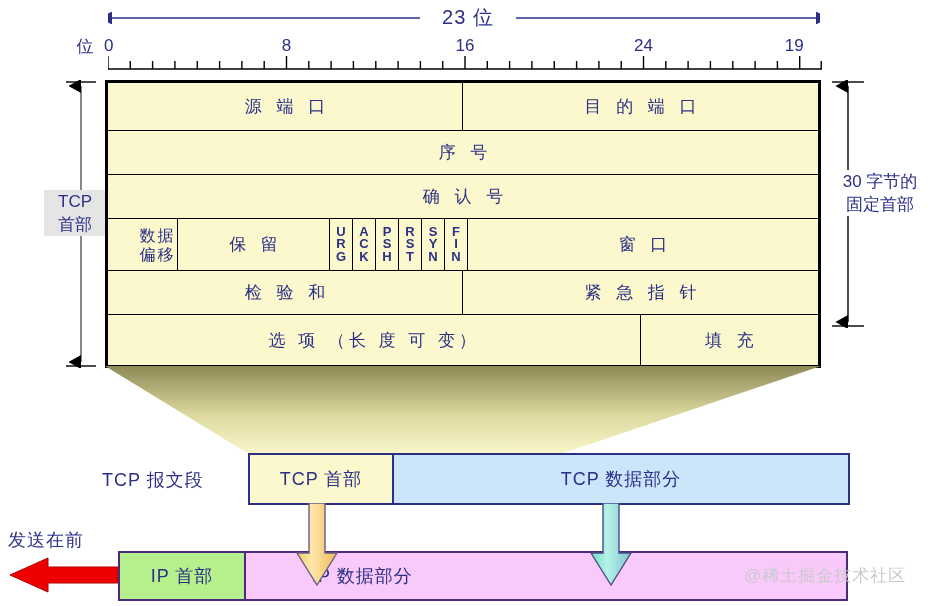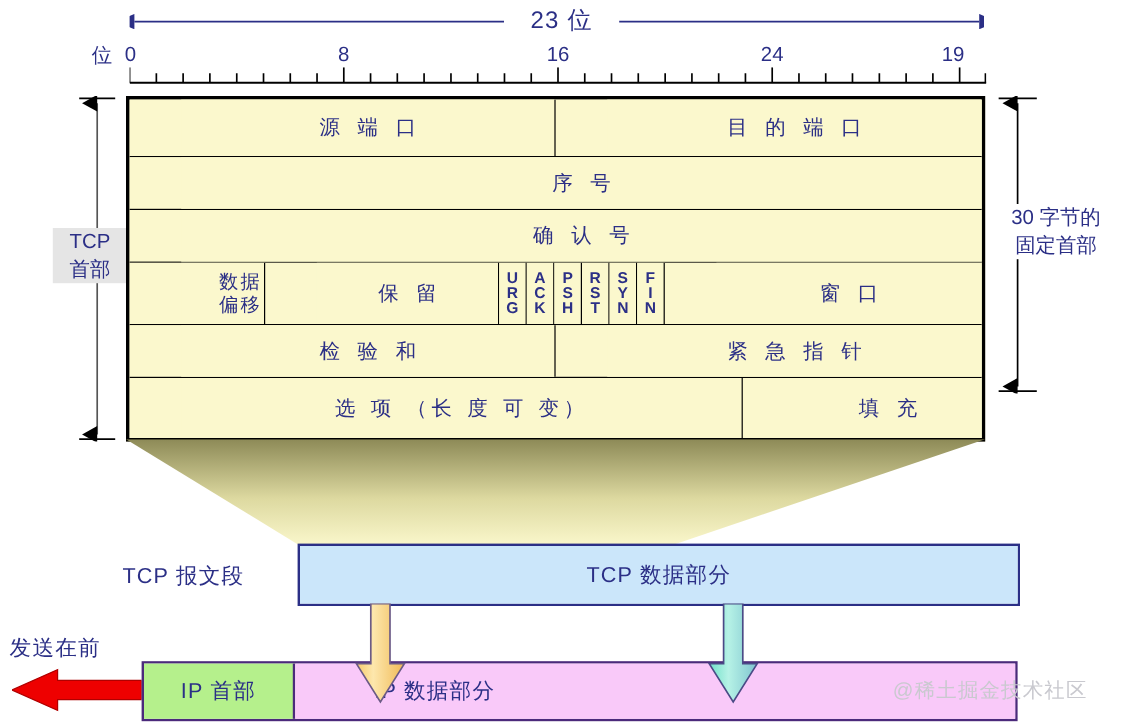--- a/index.html
+++ b/index.html
@@ -69,21 +69,20 @@
   .hcell {
     box-sizing: border-box;
     display: flex;
     align-items: center;
     justify-content: center;
     color: #2b2f86;
     font-size: 17px;
     letter-spacing: 5px;
     text-indent: 5px;
     background: #fbf8cd;
-    margin-left: 43px;
   }
   .hcell.div { border-right: 1.5px solid #000000; }
   .hcell.tight { letter-spacing: 1px; text-indent: 1px; }
   .flagcell {
     box-sizing: border-box;
     border-right: 1.5px solid #000000;
     display: flex;
     align-items: center;
     justify-content: center;
     font-size: 13px;
@@ -369,20 +368,21 @@
         <stop offset="0%" stop-color="#8d8a57"></stop>
         <stop offset="55%" stop-color="#ddd9a0"></stop>
         <stop offset="100%" stop-color="#fbf8cd"></stop>
       </linearGradient>
     </defs>
     <polygon points="5,0 721,0 455,90 152,90" fill="url(#beamGrad)"></polygon>
   </svg>
 
   <div class="abs" id="tcp-seg-label">TCP 报文段</div>
   <div class="abs" id="tcp-seg-row">
+    <div id="tcp-head-box">TCP 首部</div>
     <div id="tcp-data-box">TCP 数据部分</div>
   </div>
 
   <div class="abs" id="send-first-label">发送在前</div>
   <svg class="abs" id="red-arrow" viewBox="0 0 108 38">
     <polygon points="0,19 38,2 38,11 108,11 108,27 38,27 38,36" fill="#ee0000" stroke="#b00000" stroke-width="1"></polygon>
   </svg>
 
   <div class="abs" id="ip-row">
     <div id="ip-head-box">IP 首部</div>

